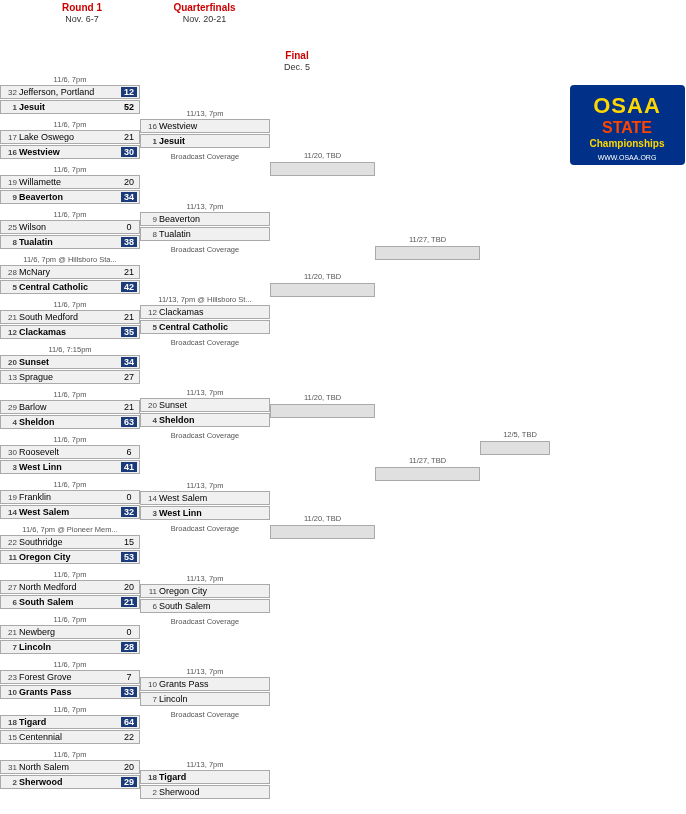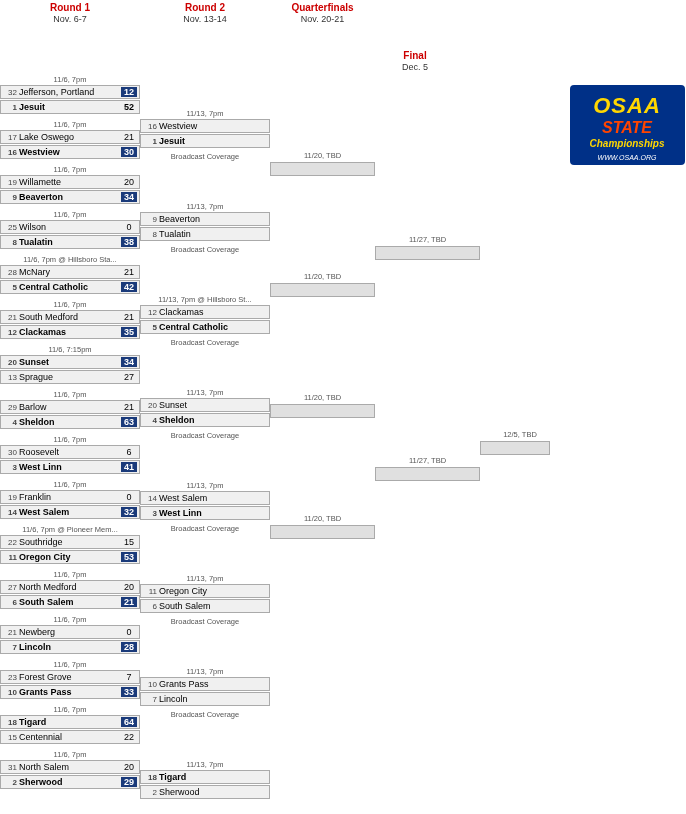--- a/index.html
+++ b/index.html
@@ -100,28 +100,24 @@
       background: #e0e0e0;
       margin-bottom: 1px;
     }
 
   </style>
 </head>
 <body>
 
 <div class="bracket-full">
 
-  <div style="display:flex; width:686px; padding:2px 0 3px 0;">
+  <div style="display:flex; width:686px; padding:2px 0 3px 12px;">
     <div class="ch" style="width:140px;">
       <span>Round 1</span><br>
       <span class="sub">Nov. 6-7</span>
-    </div>
-    <div class="ch" style="width:130px;">
-      <span>Round 2</span><br>
-      <span class="sub">Nov. 13-14</span>
     </div>
     <div class="ch" style="width:105px;">
       <span>Quarterfinals</span><br>
       <span class="sub">Nov. 20-21</span>
     </div>
     <div class="ch" style="width:80px;margin-top:48px;">
       <span>Final</span><br>
       <span class="sub">Dec. 5</span>
     </div>
     <div style="width:126px;"></div>
@@ -518,21 +514,21 @@
 
     <div style="width:80px; flex-shrink:0;">
 
       <div style="height:355px;"></div>
 
       <div class="mi" style="text-align:center; margin-bottom:2px;">12/5, TBD</div>
       <div class="rb" style="width:70px; margin-bottom:1px;"></div>
 
     </div>
 
-    <div style="width:126px; flex-shrink:0; padding:5px;font-style:italic;">
+    <div style="width:126px; flex-shrink:0; padding:5px;">
       <svg class="osaa-logo" viewBox="0 0 115 80" xmlns="http://www.w3.org/2000/svg">
 
         <rect width="115" height="80" fill="#003087" rx="4"></rect>
 
         <text x="57" y="28" font-family="Arial Black, Arial" font-weight="900" font-size="22" fill="#FFD700" text-anchor="middle" letter-spacing="1">OSAA</text>
 
         <text x="57" y="48" font-family="Arial Black, Arial" font-weight="900" font-size="16" fill="#FF4400" text-anchor="middle">STATE</text>
 
         <text x="57" y="62" font-family="Arial Black, Arial" font-weight="900" font-size="10" fill="#FFD700" text-anchor="middle">Championships</text>
 

